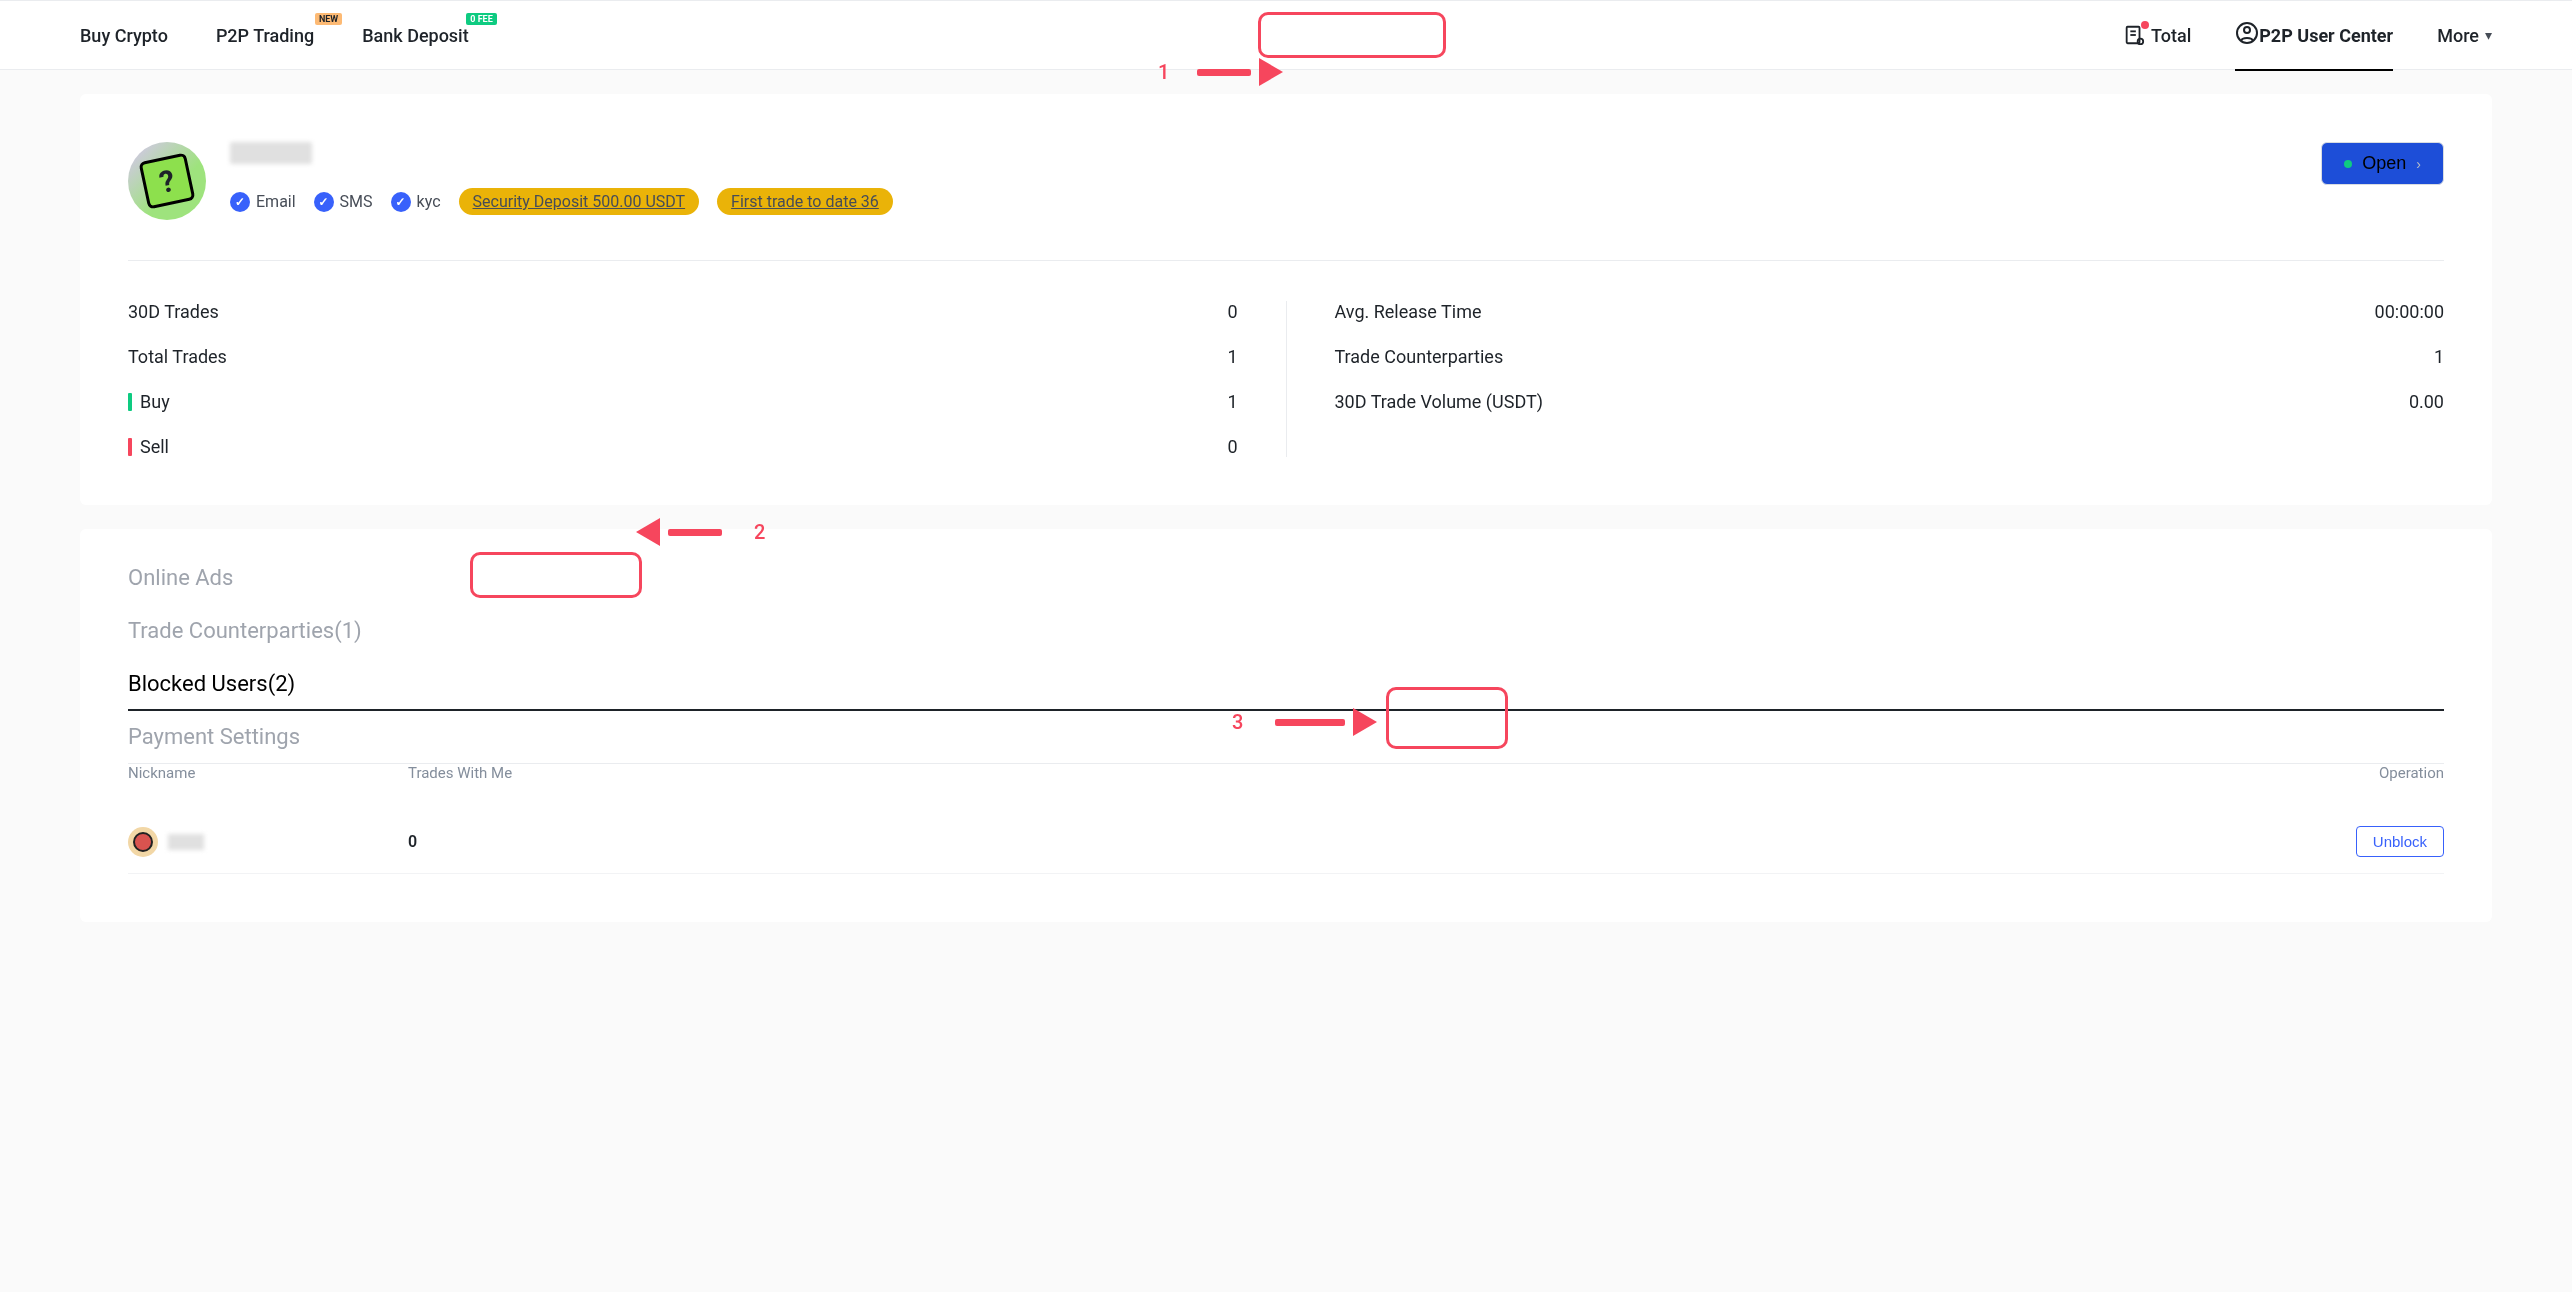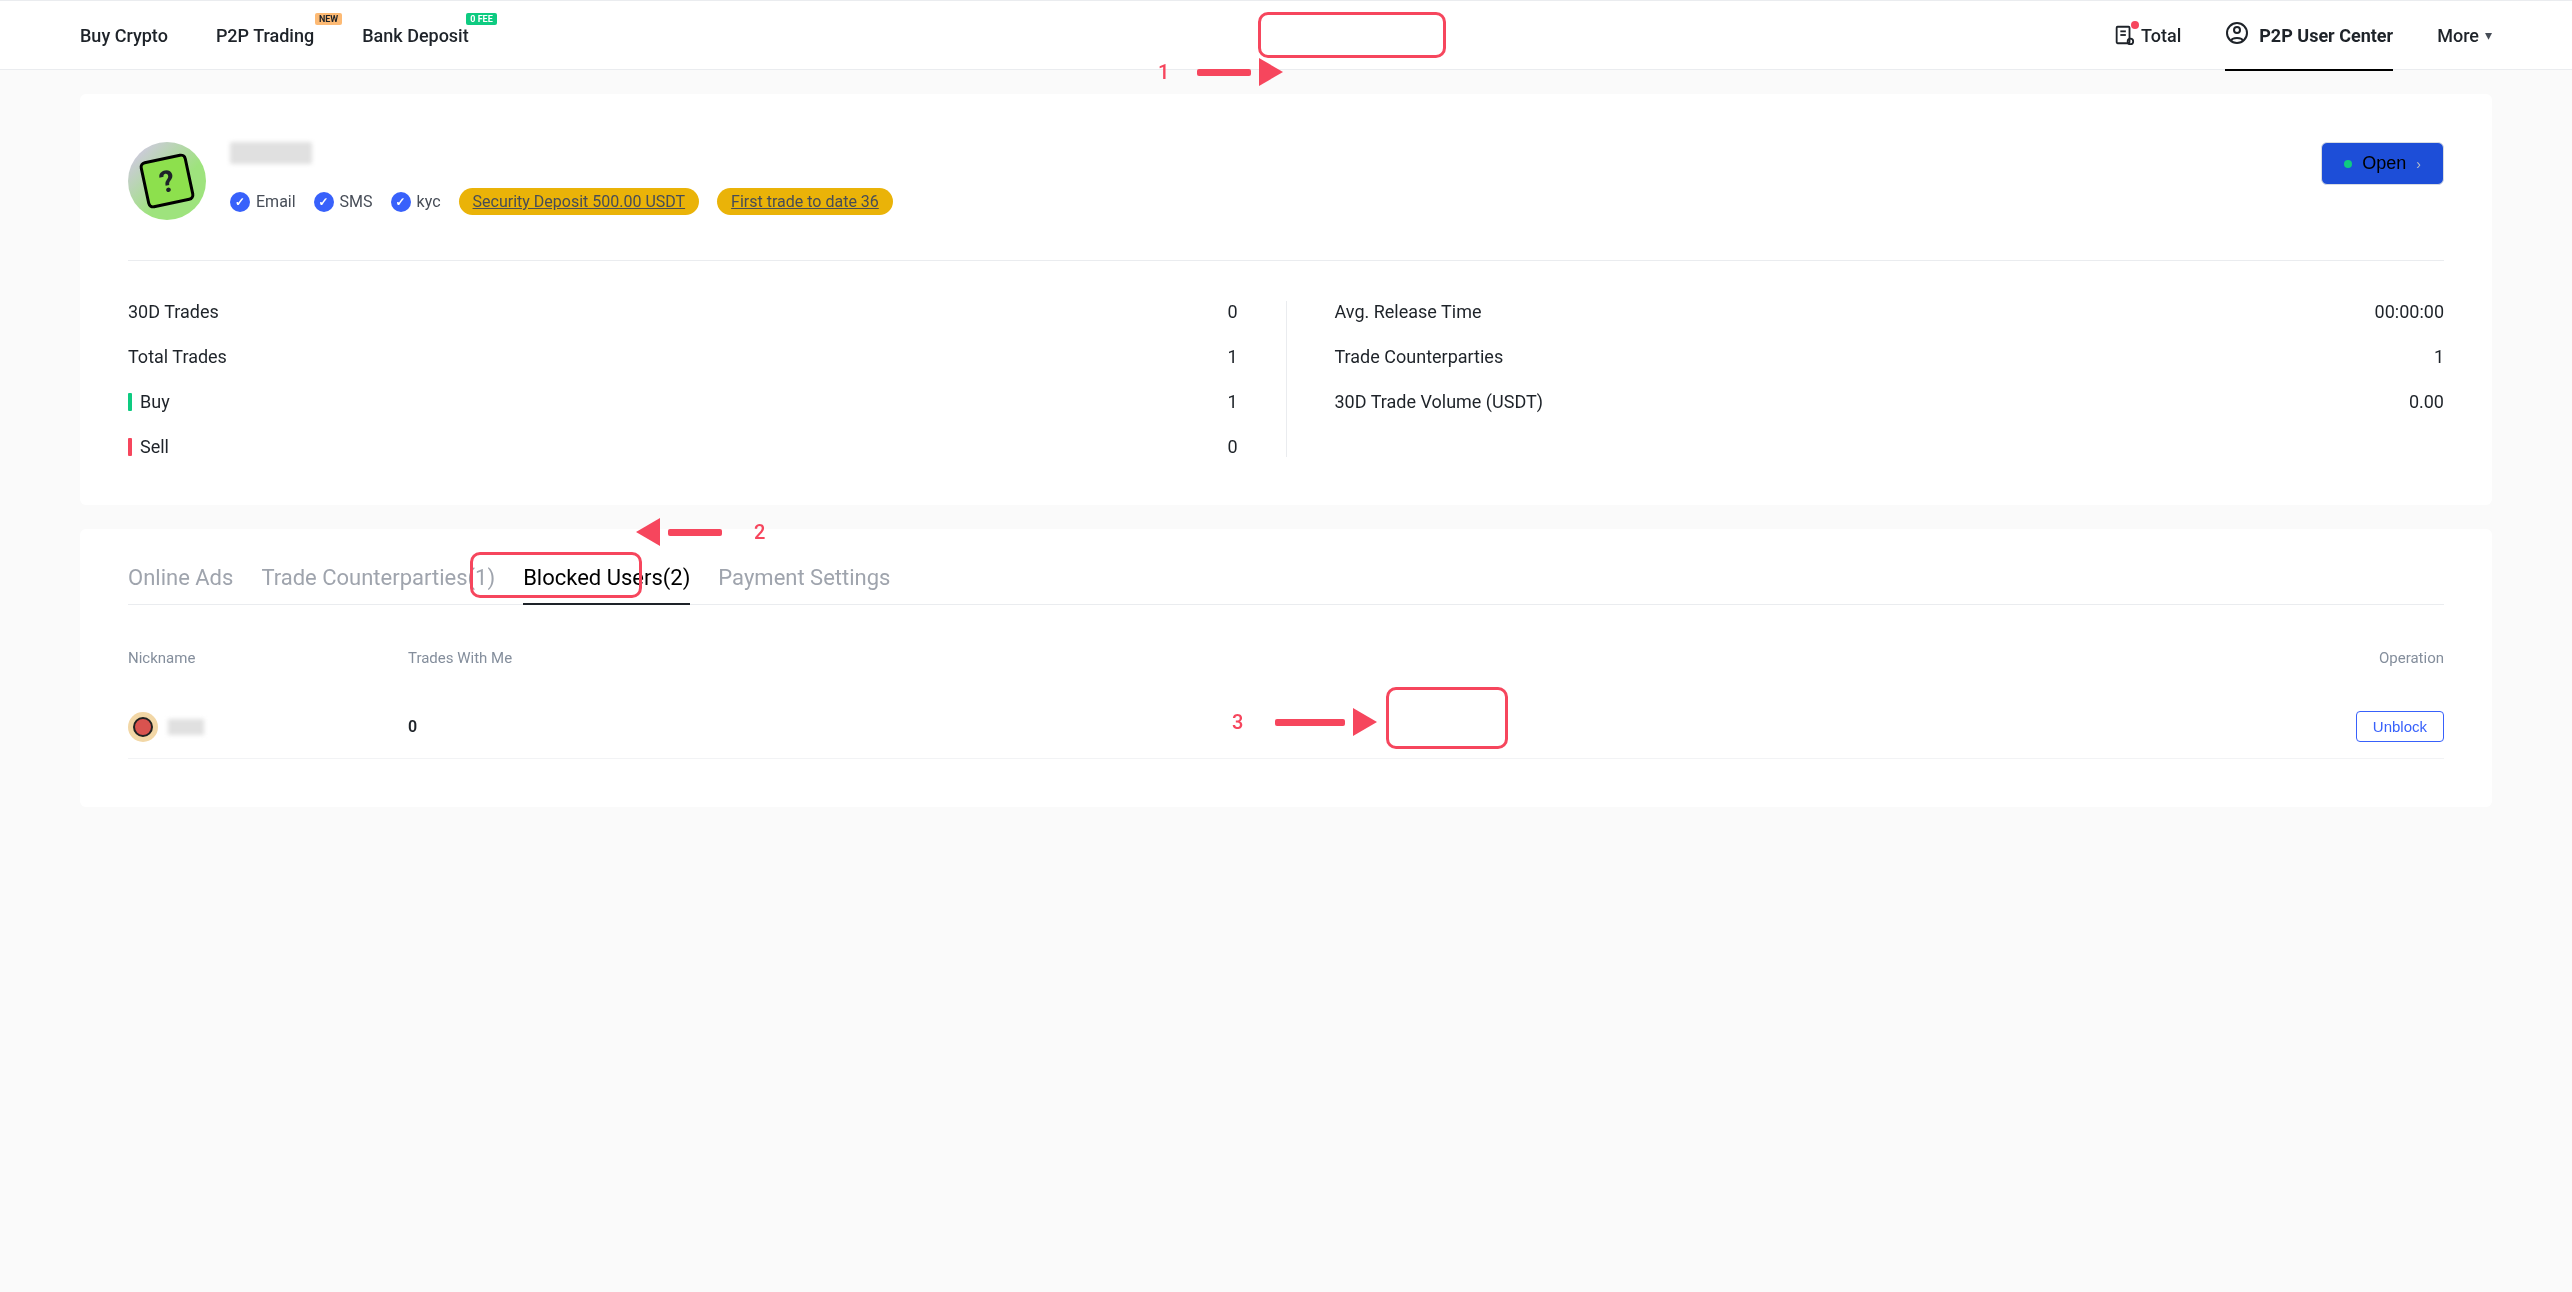--- a/index.html
+++ b/index.html
@@ -59,21 +59,21 @@
     top: -3px; right: -4px;
     width: 8px; height: 8px;
     background: #f6465d;
     border-radius: 50%;
   }
   .p2p-user-center {
     font-weight: 700;
     font-size: 18px;
     display: flex;
     align-items: center;
-    gap: 10px;
+    gap: 0;
     padding: 4px 8px;
     border-radius: 6px;
     position: relative;
   }
   .underline-bar {
     position: absolute;
     left: 8px; right: 8px;
     bottom: -18px;
     height: 2px;
     background: #000;
@@ -125,21 +125,21 @@
   .stats { display:flex; }
   .stats-col { flex:1; display:flex; flex-direction:column; gap:24px; }
   .stats-col.right{ border-left:1px solid #eaecef; padding-left:48px; }
   .stat-row { display:flex; justify-content:space-between; font-size:18px; color:#1e2329;align-items:center; }
   .stat-label { display:flex; align-items:center; gap:8px; }
   .buy-bar{width:4px;height:18px;background:#0ecb81;border-radius:1px;}
   .sell-bar{width:4px;height:18px;background:#f6465d;border-radius:1px;}
   .stat-val{font-weight:400;}
   .stats-col.left{padding-right:48px;}
 
-  .tabs { display:flex; gap:28px; border-bottom:1px solid #eaecef; padding-bottom:14px; margin-bottom:44px;}
+  .tabs { display:flex; gap:28px; border-bottom:1px solid #eaecef; padding-bottom:14px; flex-direction:column;}
   .tab { font-size:22px;color:#9fa4ad;cursor:pointer;position:relative; }
   .tab.active{color:#000000;font-weight:400;}
   .tab.active .tab-underline{position:absolute;left:0;right:0;bottom:-15px;height:2px;background:#1e2329;}
 
   .table-head{display:flex;color:#848e9c;font-size:15px;margin-bottom:28px;}
   .col-nick{flex:0 0 280px;}
   .col-trades{flex:1;}
   .col-op{flex:0 0 120px;text-align:right;}
 
   .table-row{display:flex;align-items:center;padding:16px 0;border-bottom:1px solid #f2f3f5;}

